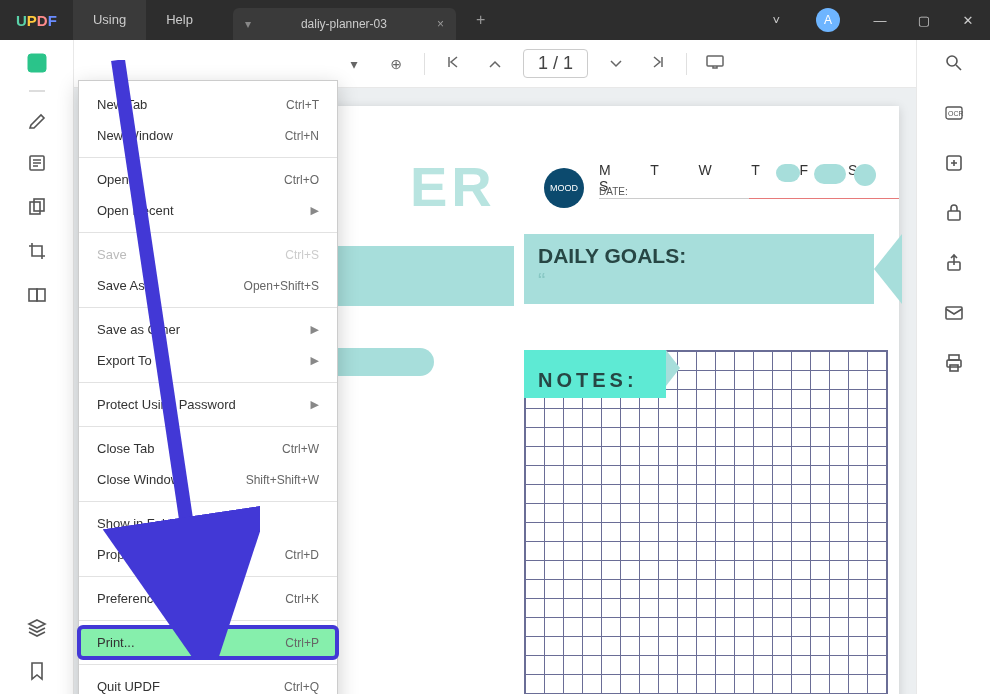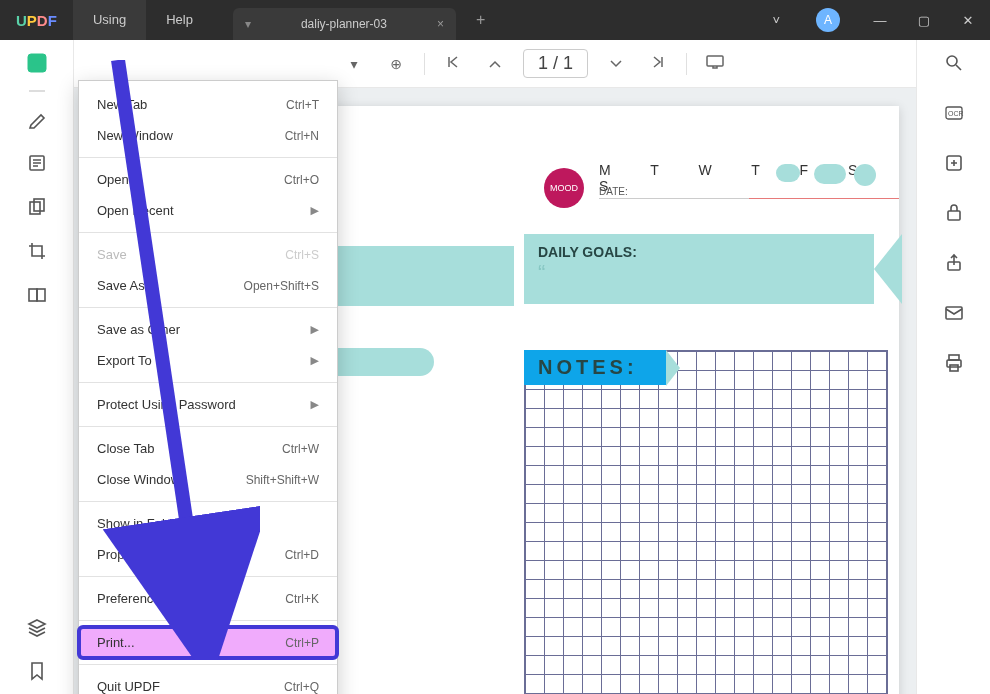--- a/index.html
+++ b/index.html
@@ -33,44 +33,44 @@
 
 .main { flex: 1; display: flex; flex-direction: column; }
 .toolbar { height: 48px; border-bottom: 1px solid #e8e8e8; display: flex; align-items: center; padding: 0 12px; gap: 14px; color: #666; font-size: 14px; }
 .tb-ico { width: 28px; text-align: center; cursor: pointer; }
 .tb-sep { width: 1px; height: 22px; background: #e0e0e0; }
 .page-box { border: 1px solid #ccc; border-radius: 4px; padding: 3px 14px; font-size: 18px; color: #444; }
 
 .doc-area { flex: 1; background: #eceff1; overflow: hidden; position: relative; }
 .page { position: absolute; left: 80px; top: 18px; width: 745px; height: 900px; background: #fff; box-shadow: 0 2px 10px rgba(0,0,0,.15); padding: 48px 36px; }
 .page h1 { font-size: 56px; font-weight: 800; color: #b8e4e0; letter-spacing: 4px; margin-left: 220px; }
-.mood-circle { position: absolute; left: 390px; top: 62px; width: 40px; height: 40px; border-radius: 50%; background: #be185d; color: #fff; font-size: 9px; display: flex; align-items: center; justify-content: center; }
+.mood-circle { position: absolute; left: 390px; top: 62px; width: 40px; height: 40px; border-radius: 50%; background: #0c4a6e; color: #fff; font-size: 9px; display: flex; align-items: center; justify-content: center; }
 .week-row { position: absolute; left: 445px; top: 56px; font-size: 14px; letter-spacing: 18px; color: #333; border-bottom: 1px solid #e77a7a; padding-bottom: 4px; }
 .date-lbl { position: absolute; left: 445px; top: 80px; font-size: 10px; color: #555; border-bottom: 1px solid #ccc; width: 150px; padding-bottom: 1px; }
 .cloud { position: absolute; top: 58px; background: #a7dedb; border-radius: 50%; }
 .cloud.c1 { left: 622px; width: 24px; height: 18px; border-radius: 10px; }
 .cloud.c2 { left: 660px; width: 32px; height: 20px; border-radius: 12px; }
 .cloud.c3 { left: 700px; width: 22px; height: 22px; }
 .goals-banner { position: absolute; left: 370px; top: 128px; width: 350px; height: 70px; background: #a7dedb; padding: 10px 14px; }
 .goals-banner::after { content: ''; position: absolute; right: -28px; top: 0; border-left: 28px solid #a7dedb; border-top: 35px solid transparent; border-bottom: 35px solid transparent; transform: scaleX(-1); }
-.goals-banner .t { font-size: 14px; font-weight: 600; color: #274644; }
+.goals-banner .t { font-size: 21px; font-weight: 600; color: #274644; }
 .goals-banner .q { font-size: 22px; color: #87c7c3; }
 .today-block { position: absolute; left: 40px; top: 140px; width: 320px; height: 60px; background: #a7dedb; }
 .today-pill { position: absolute; left: 40px; top: 242px; width: 240px; height: 28px; background: #a7dedb; border-radius: 0 14px 14px 0; }
-.notes-label { position: absolute; left: 370px; top: 244px; background: #0ea5e9; padding: 6px 28px 6px 14px; font-size: 20px; font-weight: 600; letter-spacing: 4px; color: #274644; }
+.notes-label { position: absolute; left: 370px; top: 244px; background: #5eead4; padding: 19px 28px 6px 14px; font-size: 20px; font-weight: 600; letter-spacing: 4px; color: #274644; }
 .notes-label::after { content: ''; position: absolute; right: -14px; top: 0; width: 0; height: 0; border-left: 14px solid #a7dedb; border-top: 18px solid transparent; border-bottom: 18px solid transparent; }
 .grid-box { position: absolute; left: 370px; top: 244px; width: 364px; height: 360px; border: 1px solid #6a6d96; background-image: linear-gradient(#6a6d96 1px, transparent 1px), linear-gradient(90deg, #6a6d96 1px, transparent 1px); background-size: 19px 19px; }
 .check-col { position: absolute; left: 50px; top: 560px; display: flex; flex-direction: column; gap: 14px; }
 .check-col span { width: 14px; height: 14px; border: 1.5px solid #555; border-radius: 50%; display: block; }
 
 
 .dropdown { position: absolute; left: 78px; top: 40px; width: 260px; background: #fff; border: 1px solid #ccc; box-shadow: 0 6px 20px rgba(0,0,0,.2); padding: 8px 0; z-index: 50; }
 .dd-item { display: flex; justify-content: space-between; align-items: center; padding: 8px 18px; font-size: 13px; color: #333; cursor: pointer; }
 .dd-item.disabled { color: #bbb; }
-.dd-item.hl { background: #f0abfc; outline: 4px solid #4238d6; outline-offset: -2px; border-radius: 4px; }
+.dd-item.hl { background: #86efac; outline: 4px solid #4238d6; outline-offset: -2px; border-radius: 4px; }
 .dd-item .kbd { color: #666; font-size: 12px; }
 .dd-item.disabled .kbd { color: #ccc; }
 .dd-item .sub { color: #888; font-size: 11px; }
 .dd-sep { height: 1px; background: #e2e2e2; margin: 6px 0; }
 
 
 .arrow-svg { position: absolute; left: 80px; top: 20px; z-index: 60; pointer-events: none; }
 </style>
 </head>
 <body>
@@ -170,20 +170,21 @@
           </svg></div>
       <div class="tb-sep"></div>
       <div class="tb-ico"><svg width="18" height="14" fill="none" stroke="#666" stroke-width="1.5">
             <rect x="1" y="1" width="16" height="10" rx="1"></rect>
             <path d="M7 11v2h4v-2"></path>
           </svg></div>
     </div>
 
     <div class="doc-area">
       <div class="page">
+        <h1>ER</h1>
         <div class="mood-circle">MOOD</div>
         <div class="week-row">M T W T F S S</div>
         <div class="date-lbl">DATE:</div>
         <div class="cloud c1"></div>
         <div class="cloud c2"></div>
         <div class="cloud c3"></div>
         <div class="today-block"></div>
         <div class="goals-banner">
           <div class="t">DAILY GOALS:</div>
           <div class="q">“</div>

